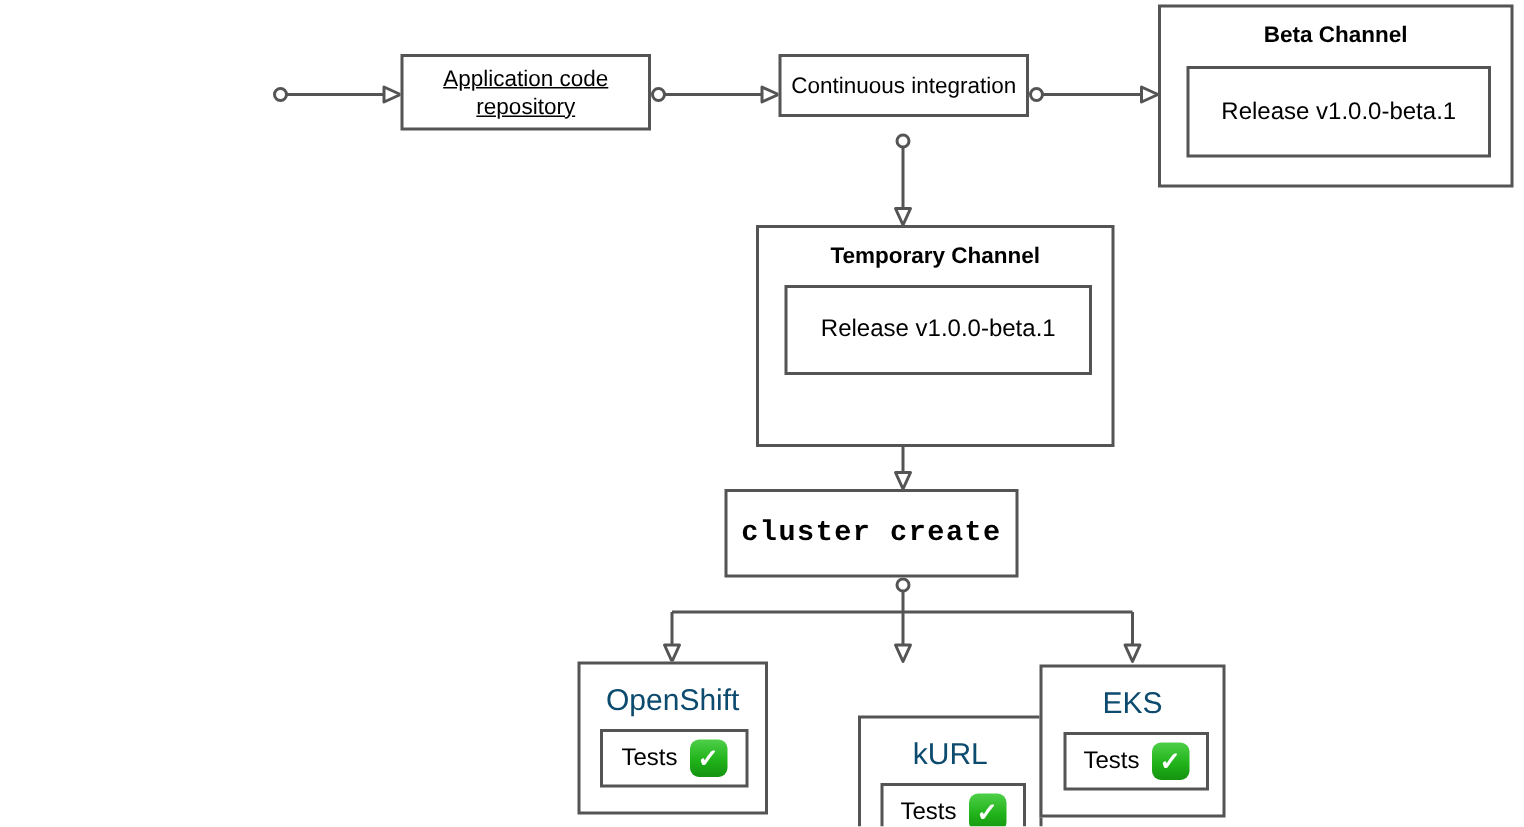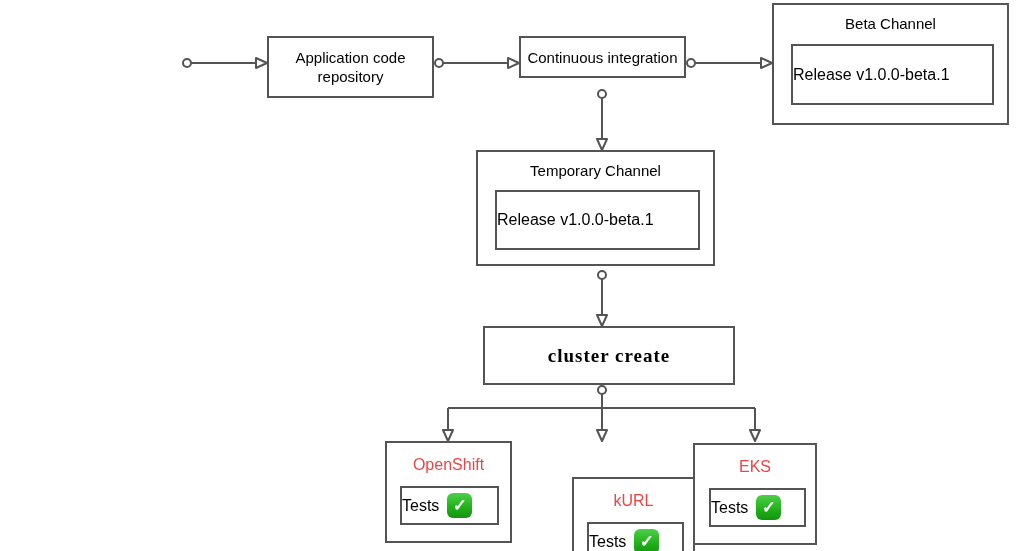--- a/index.html
+++ b/index.html
@@ -38,35 +38,36 @@
     padding: 2px 6px;
   }
   .container-box {
     text-align: center;
   }
   .container-title {
     display: block;
     padding-top: 10px;
     font-size: 15px;
     color: #000000;
+    font-weight: bold;
   }
   .cluster-title {
     display: block;
     padding-top: 13px;
-    font-size: 16px;
-    color: #ef4444;
+    font-size: 20px;
+    color: #0c4a6e;
   }
   .inner-box {
     position: absolute;
     box-sizing: border-box;
     border: 2px solid #545454;
     background: #ffffff;
     display: flex;
     align-items: center;
-    justify-content: flex-start;
+    justify-content: center;
     text-align: center;
     font-size: 16px;
     color: #000000;
   }
   .mono-box {
     font-family: "Liberation Mono", "DejaVu Sans Mono", monospace;
     font-weight: bold;
     font-size: 19px;
     letter-spacing: 1px;
   }
@@ -132,43 +133,43 @@
       <line x1="448" y1="408" x2="448" y2="430"></line>
       <line x1="602" y1="408" x2="602" y2="430"></line>
       <line x1="755" y1="408" x2="755" y2="430"></line>
       <polygon points="448,441 443,430 453,430" fill="#ffffff" stroke-linejoin="round"></polygon>
       <polygon points="602,441 597,430 607,430" fill="#ffffff" stroke-linejoin="round"></polygon>
       <polygon points="755,441 750,430 760,430" fill="#ffffff" stroke-linejoin="round"></polygon>
     </g>
   </svg>
 
 
-  <div class="box simple" style="left:267px; top:36px; width:167px; height:62px;">
+  <div class="box simple" style="left:267px; top:36px; width:167px; height:51px;text-decoration:underline;">
     <span>Application code repository</span>
   </div>
 
   <div class="box simple" style="left:519px; top:36px; width:167px; height:42px;">
     <span>Continuous integration</span>
   </div>
 
   <div class="box container-box" style="left:772px; top:3px; width:237px; height:122px;">
     <span class="container-title">Beta Channel</span>
     <div class="inner-box" style="left:17px; top:39px; width:203px; height:61px;">
       <span>Release v1.0.0-beta.1</span>
     </div>
   </div>
 
-  <div class="box container-box" style="left:476px; top:150px; width:239px; height:116px;">
+  <div class="box container-box" style="left:504px; top:150px; width:239px; height:148px;">
     <span class="container-title">Temporary Channel</span>
     <div class="inner-box" style="left:17px; top:38px; width:205px; height:60px;">
       <span>Release v1.0.0-beta.1</span>
     </div>
   </div>
 
-  <div class="box simple mono-box" style="left:483px; top:326px; width:252px; height:59px;font-family:Liberation Serif, serif;">
+  <div class="box simple mono-box" style="left:483px; top:326px; width:196px; height:59px;">
     <span>cluster create</span>
   </div>
 
   <div class="box container-box" style="left:385px; top:441px; width:127px; height:102px;">
     <span class="cluster-title">OpenShift</span>
     <div class="inner-box tests-inner" style="left:13px; top:43px; width:99px; height:39px;">
       <span>Tests</span>
       <span class="check-badge">
         <span>✓</span>
       </span>

